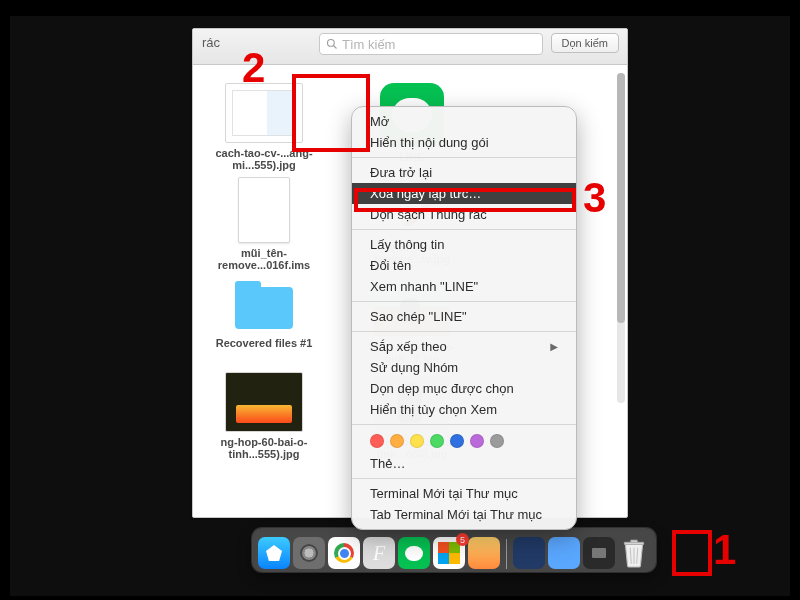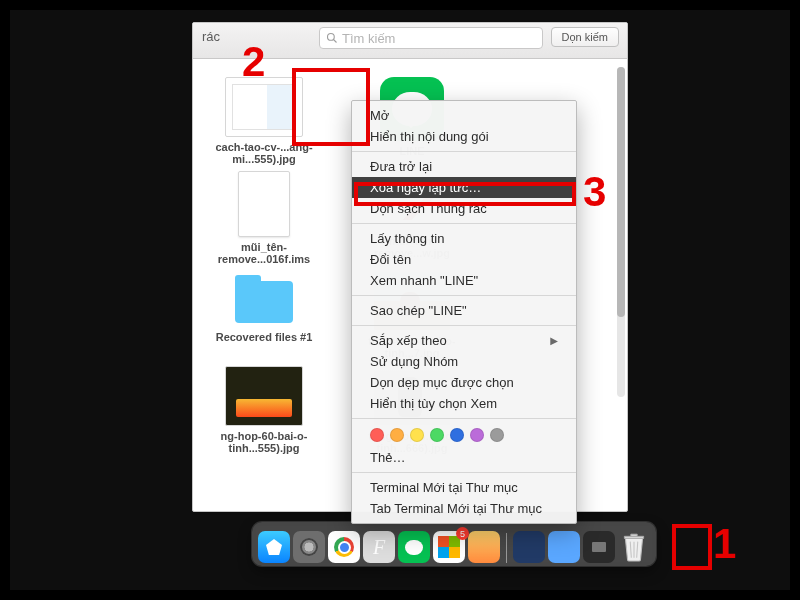--- a/index.html
+++ b/index.html
@@ -9,21 +9,21 @@
     height: 600px;
     background: #000;
     font-family: -apple-system, "Helvetica Neue", Arial, sans-serif;
     font-size: 13px;
     color: #333;
     overflow: hidden;
     position: relative;
   }
   .stage {
     position: absolute;
-    left: 10px; top: 10px;
+    left: 10px; top: 16px;
     width: 780px; height: 580px;
     background: #0e0e0e;
   }
   
   .finder {
     position: absolute;
     left: 182px;
     top: 12px;
     width: 436px;
     height: 490px;
@@ -138,21 +138,21 @@
   .sbar::before{content:""; position:absolute; left:0; top:0; width:8px; height:250px; background:#b7b7b7; border-radius:4px;}
 
   
   .menu {
     position: absolute;
     left: 341px;
     top: 90px;
     width: 226px;
     background: rgba(245,245,245,.98);
     border: 1px solid #bcbcbc;
-    border-radius: 2px;
+    border-radius: 12px;
     box-shadow: 0 8px 24px rgba(0,0,0,.3);
     padding: 4px 0;
     z-index: 50;
   }
   .mi {
     padding: 3px 18px;
     font-size: 13px;
     color: #2b2b2b;
     white-space: nowrap;
     display:flex; align-items:center; justify-content:space-between;

